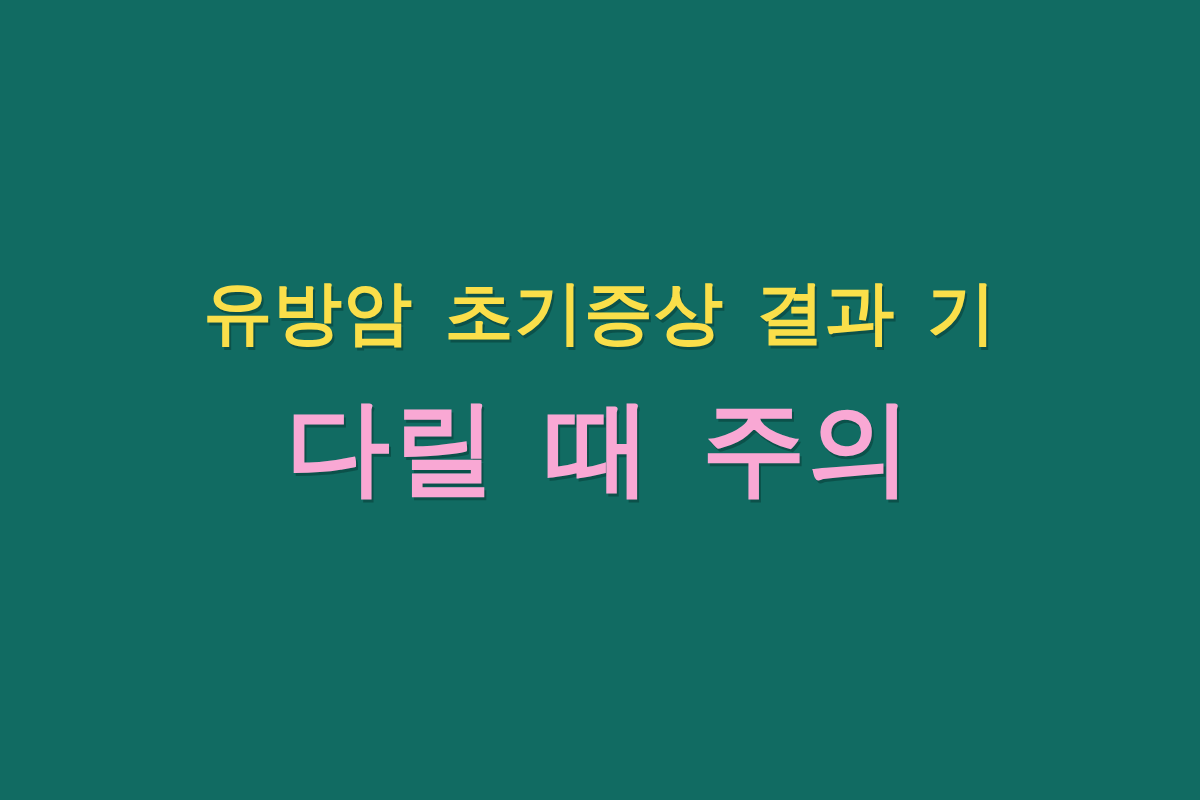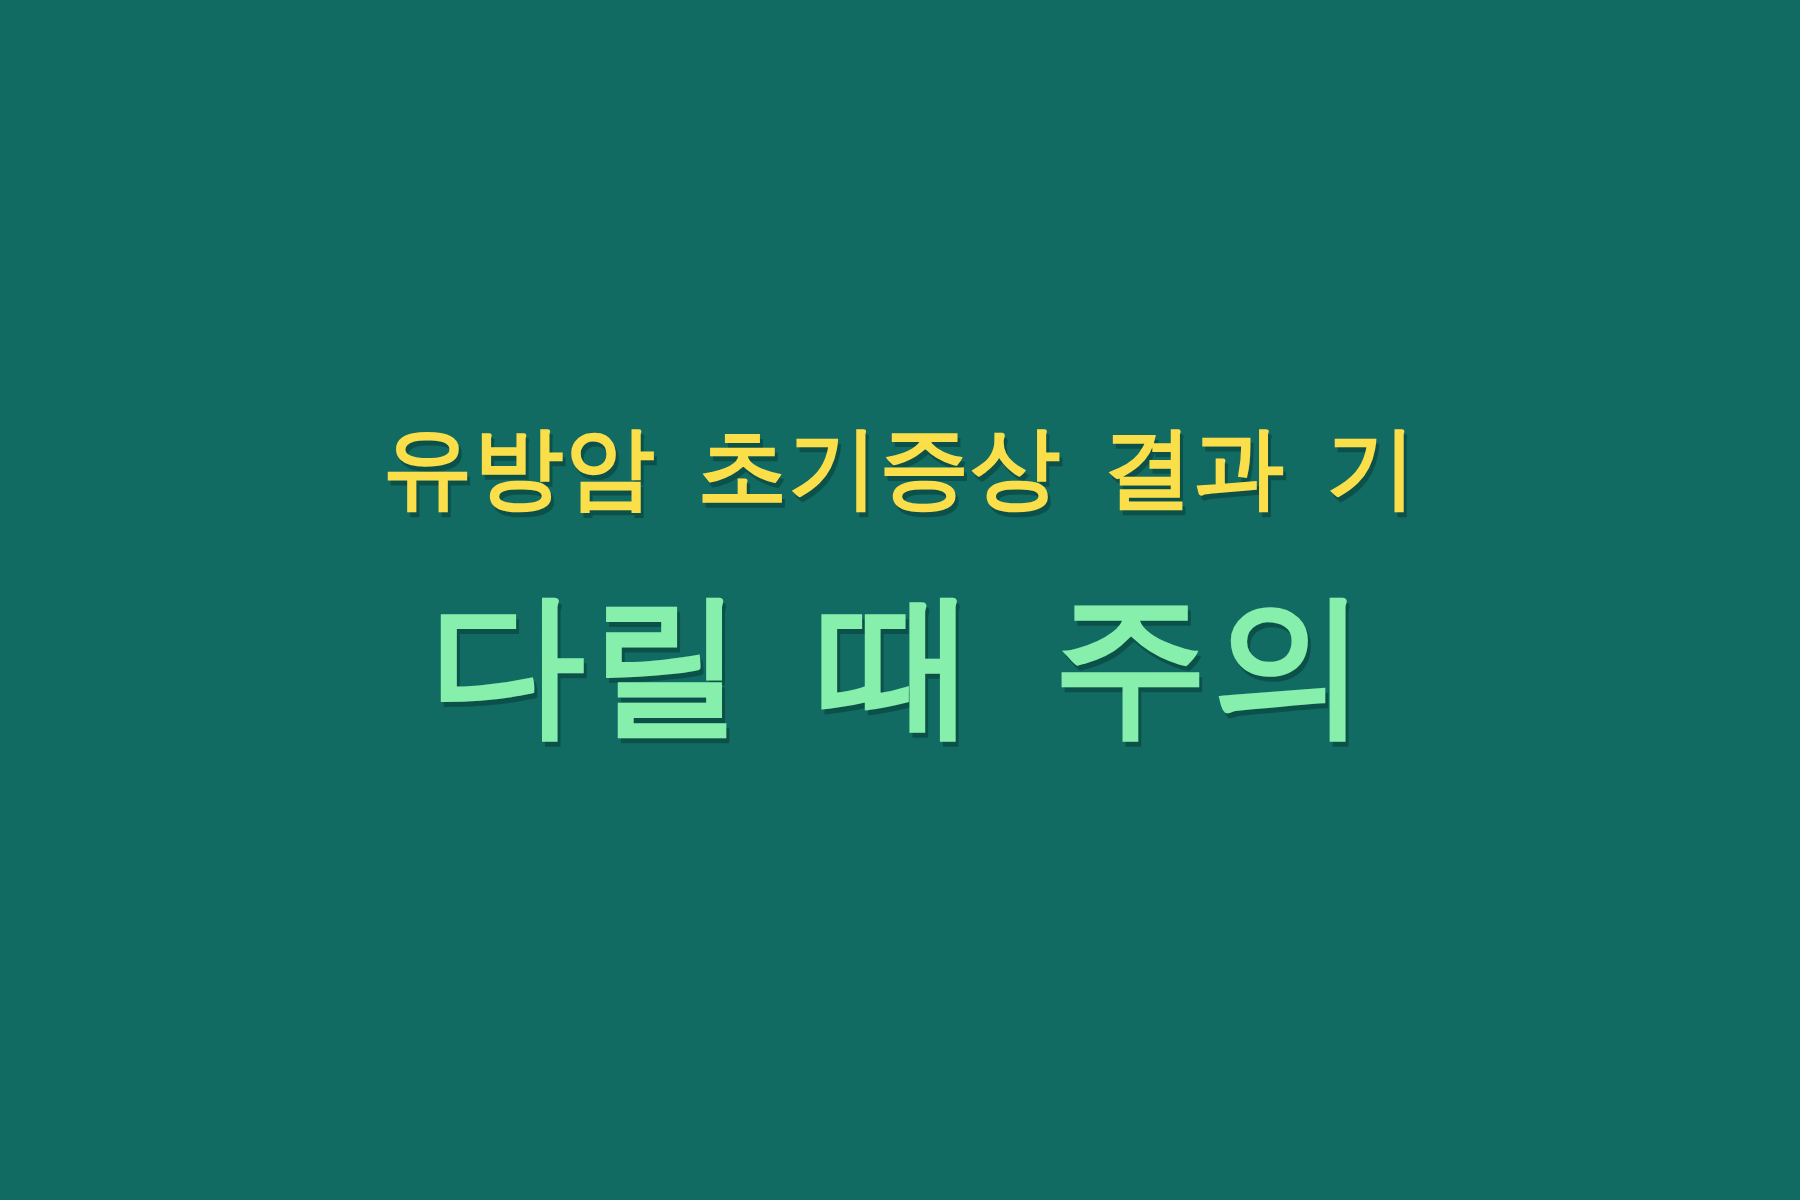--- a/index.html
+++ b/index.html
@@ -53,19 +53,19 @@
     letter-spacing: 0.02em;
   }
 </style>
 </head>
 <body>
 
 <div id="thumbnail-card" style="background: rgb(17, 107, 98);">
 
   <div id="title-block">
 
-    <span class="title-line" id="title-line-1" style="color: rgb(250, 223, 74); text-shadow: rgba(8, 60, 54, 0.55) 2px 3px 0px; font-size: 60px;">유방암 초기증상 결과 기</span>
+    <span class="title-line" id="title-line-1" style="color: rgb(250, 223, 74); text-shadow: rgba(8, 60, 54, 0.55) 2px 3px 0px; font-size: 69px;">유방암 초기증상 결과 기</span>
 
-    <span class="title-line" id="title-line-2" style="color: #86efac; text-shadow: rgba(8, 60, 54, 0.55) 2px 3px 0px; margin-top: 25px;">다릴 때 주의</span>
+    <span class="title-line" id="title-line-2" style="color: #f9a8d4; text-shadow: rgba(8, 60, 54, 0.55) 2px 3px 0px; margin-top: 25px;">다릴 때 주의</span>
 
   </div>
 
 </div>
 
 </body></html>

